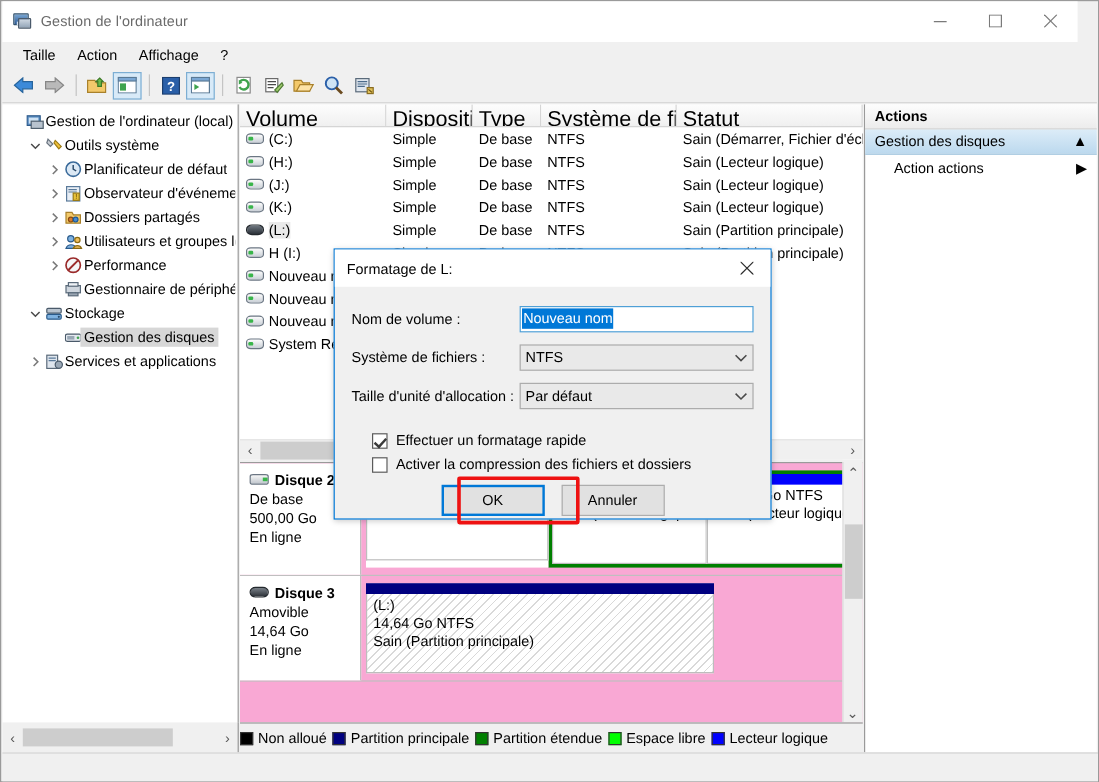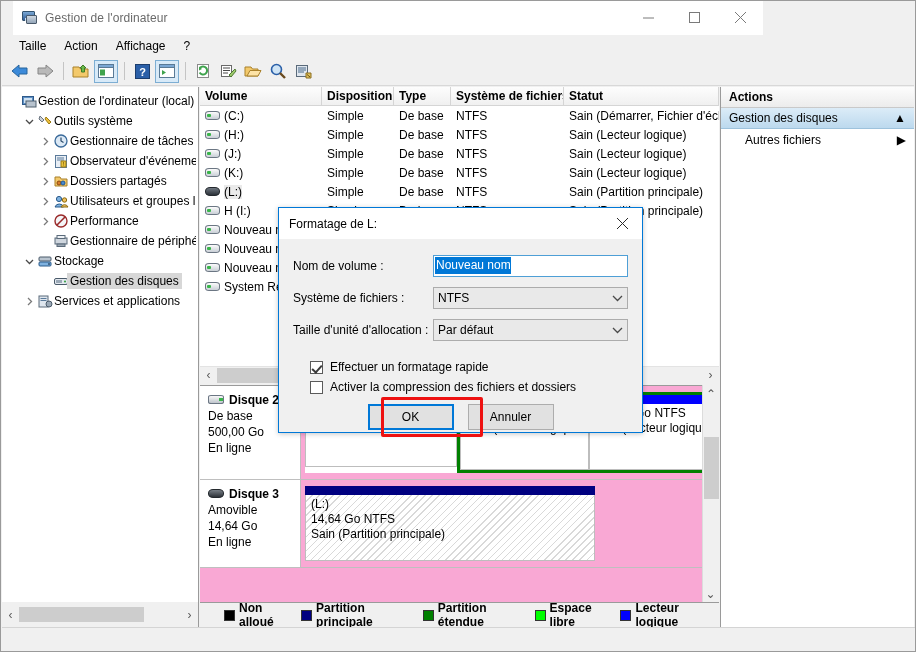--- a/index.html
+++ b/index.html
@@ -16,22 +16,22 @@
   #app {
     position: relative;
     width: 916px; height: 652px;
     background: #f0f0f0;
     border: 1px solid #9a9a9a;
     overflow: hidden;
   }
 
   
   .titlebar {
-    position: absolute; left: 12px; top: 0;
-    width: 750px; height: 34px;
+    position: absolute; left: 1px; top: 0;
+    width: 896px; height: 34px;
     background: #ffffff;
     display: flex; align-items: center;
   }
   .titlebar .tb-icon {
     width: 16px; height: 16px; margin-left: 9px; margin-right: 7px;
     position: relative; flex: none;
   }
   .mon { position:absolute; left:0; top:1px; width:13px; height:10px;
          background: linear-gradient(#7aa7d4,#2f5c96); border:1px solid #33536f; border-radius:1px;}
   .mon:after { content:""; position:absolute; left:2px; top:6px; width:9px; height:3px; background:#cfe0f0;}
@@ -89,22 +89,22 @@
     display: flex; align-items: center;
   }
 
   
   .list-pane {
     position: absolute; left: 199px; top: 86px; width: 519px; height: 296px;
     background: #fff; overflow: hidden;
   }
   .lheader { display: flex; height: 19px; background: #f0f0f0; border-bottom: 1px solid #d5d5d5;}
   .lh {
-    font-size: 12px; padding: 2px 5px; border-right: 1px solid #d5d5d5;
-    background: linear-gradient(#fdfdfd,#f0f0f0); white-space: nowrap; overflow: hidden; font-weight: bold;
+    font-size: 18px; padding: 2px 5px; border-right: 1px solid #d5d5d5;
+    background: linear-gradient(#fdfdfd,#f0f0f0); white-space: nowrap; overflow: hidden;
   }
   .lrow { display: flex; height: 19px; align-items: center; font-size: 12px; white-space: nowrap; }
   .lc { padding: 0 5px; overflow: hidden; white-space: nowrap; }
   .lc.vol { display: flex; align-items: center; gap: 4px; }
   .volsel .vtext { background:#eaeaea; }
   .drive-ico { width: 15px; height: 11px; flex:none; position: relative; }
   .drive-ico .body { position:absolute; left:0; top:1px; width:15px; height:9px;
       background: linear-gradient(#fcfcfc,#c9cfd6); border:1px solid #6b7683; border-radius:4px/3px;}
   .drive-ico .led { position:absolute; left:2px; top:4px; width:4px; height:3px; background:#39b54a; border-radius:1px;}
   .drive-ico.removable .body { background: linear-gradient(#6f7780,#2b3138); border-radius:5px/4px; border-color:#23282d;}
@@ -155,22 +155,22 @@
   .graph-vscroll {
     position: absolute; left: 701px; top: 384px; width: 17px; height: 217px;
     background: #f0f0f0; border-left: 1px solid #dcdcdc;
   }
   .vsb-arrow { height: 17px; display:flex; align-items:center; justify-content:center; color:#5a5a5a;}
   .vsb-thumb { position:absolute; left:1px; width:15px; background:#cdcdcd; }
 
   
   .legend {
     position: absolute; left: 199px; top: 601px; width: 519px; height: 25px;
-    background: #f0f0f0; display: flex; align-items: center; padding-left: 24px;
-    border-top: 1px solid #9a9a9a; gap: 5px; font-weight: bold;
+    background: #f0f0f0; display: flex; align-items: center; padding-left: 0;
+    border-top: 1px solid #9a9a9a; gap: 5px;
   }
   .lgi { display: flex; align-items: center; gap: 4px; font-size: 12px; }
   .swatch { width: 11px; height: 11px; border: 1px solid #333; flex:none;}
 
   
   .actions {
     position: absolute; left: 719px; top: 86px; width: 194px; height: 540px;
     background: #fff; border-left: 1px solid #9a9a9a;
   }
   .act-header {
@@ -393,21 +393,21 @@
             <svg width="9" height="9" viewBox="0 0 9 9">
               <path d="M3 1 L6.5 4.5 L3 8" fill="none" stroke="#7a7a7a" stroke-width="1.3"></path>
             </svg>
           </div>
           <div class="ticon">
             <svg width="15" height="15" viewBox="0 0 15 15">
               <circle cx="7" cy="7" r="6" fill="#dce9f5" stroke="#3a6a9a" stroke-width="1.3"></circle>
               <path d="M7 3.5 L7 7 L9.5 8.5" fill="none" stroke="#2a4a6a" stroke-width="1.2"></path>
             </svg>
           </div>
-          <div class="tlabel">Gestionnaire de tâches</div>
+          <div class="tlabel">Planificateur de défaut</div>
         </div>
         <div class="trow" style="padding-left: 36px;">
           <div class="chev">
             <svg width="9" height="9" viewBox="0 0 9 9">
               <path d="M3 1 L6.5 4.5 L3 8" fill="none" stroke="#7a7a7a" stroke-width="1.3"></path>
             </svg>
           </div>
           <div class="ticon">
             <svg width="15" height="15" viewBox="0 0 15 15">
               <rect x="1.5" y="1.5" width="11" height="12" fill="#e8eef5" stroke="#5a7a9a"></rect>
@@ -770,21 +770,21 @@
       </div>
     </div>
 
   <div class="actions">
     <div class="act-header">Actions</div>
     <div class="act-group">
       <span>Gestion des disques</span>
       <span class="act-spacer">▲</span>
     </div>
     <div class="act-item">
-      <span>Autres fichiers</span>
+      <span>Action actions</span>
       <span class="act-spacer">▶</span>
     </div>
   </div>
 
   <div class="statusbar"></div>
 
   <div class="dlg">
     <div class="dlg-title">
       <span>Formatage de L:</span>
       <div class="dlg-close">

